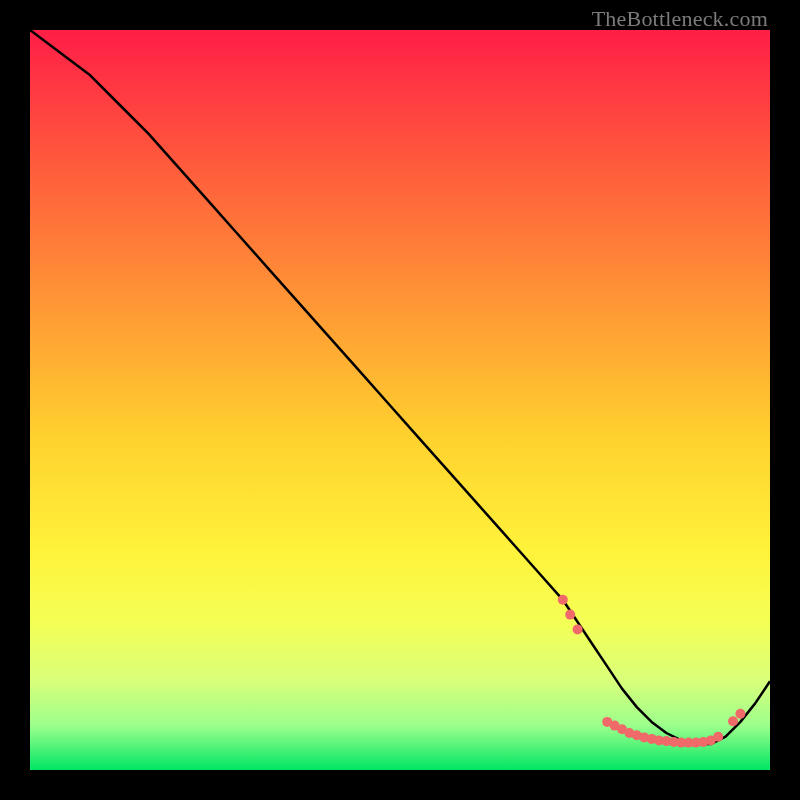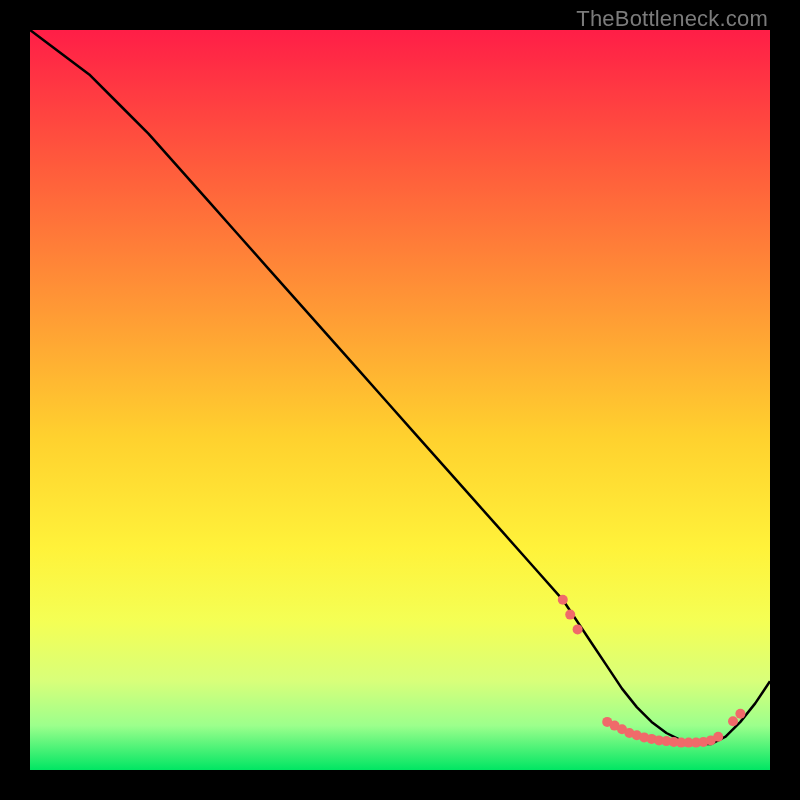--- a/index.html
+++ b/index.html
@@ -28,20 +28,21 @@
   }
   .watermark {
     position: absolute;
     top: 6px;
     right: 32px;
     color: #7b7b7b;
     font-size: 22px;
     font-weight: 500;
     letter-spacing: 0.2px;
     user-select: none;
+    font-family: Liberation Serif, serif;
   }
   svg { display: block; }
 </style>
 </head>
 <body>
 
 <div class="watermark">TheBottleneck.com</div>
 
 <div class="frame">
   <svg class="plot" viewBox="0 0 740 740" preserveAspectRatio="none">

